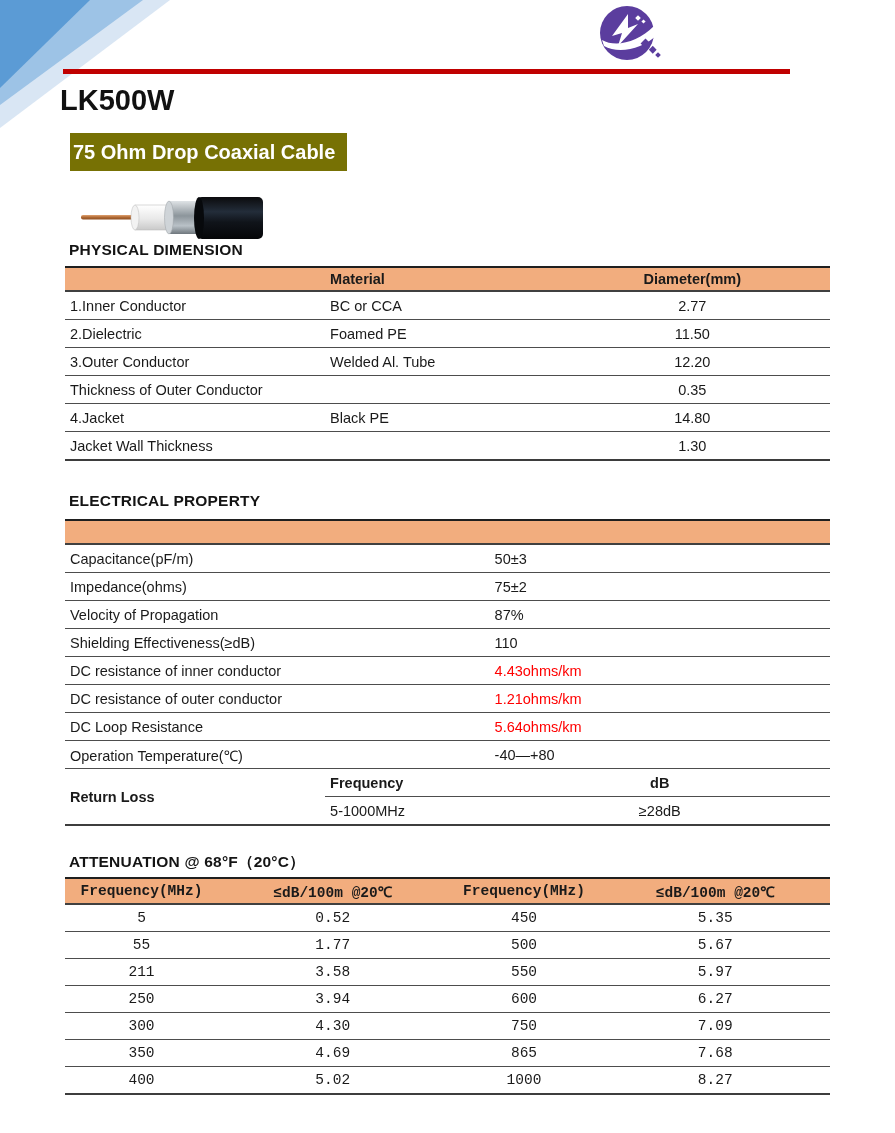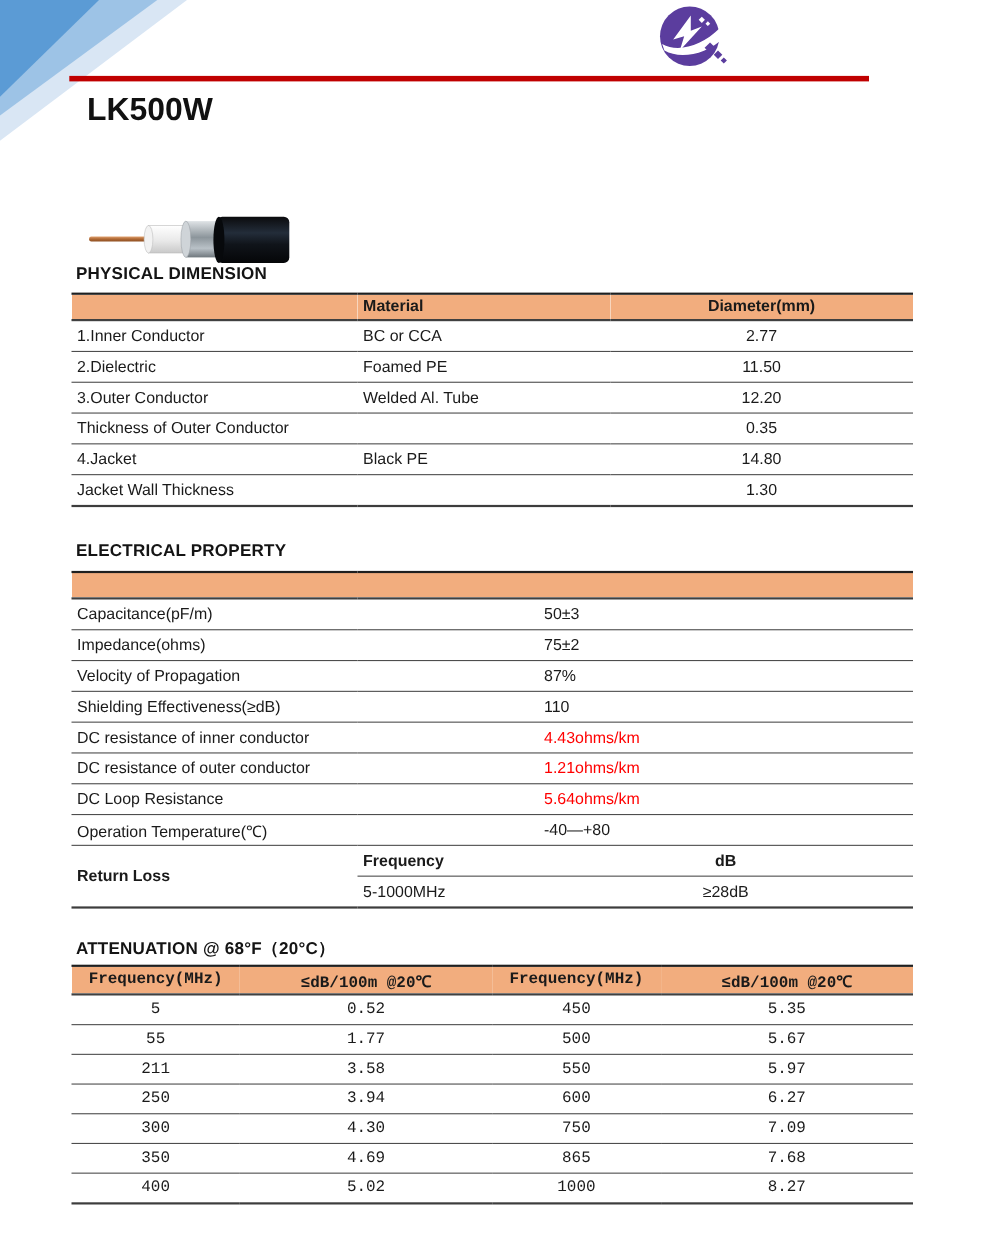--- a/index.html
+++ b/index.html
@@ -12,21 +12,21 @@
     overflow:hidden;
   }
   
   .corner-decoration{position:absolute;left:0;top:0;}
   .logo{position:absolute;left:598px;top:4px;display:flex;align-items:center;}
   .logo-text{margin-left:8px;}
   .company-cn{font-size:22px;font-weight:bold;letter-spacing:7px;color:#141414;white-space:nowrap;line-height:1.2;}
   .company-en{font-size:9.5px;font-weight:bold;letter-spacing:1.6px;color:#141414;white-space:nowrap;margin-top:3px;}
   .red-rule{position:absolute;left:63px;top:69px;width:727px;height:5px;background:#C00000;}
   
-  .product-title{position:absolute;left:79px;top:84px;margin:0;font-size:29px;font-weight:bold;color:#111;}
+  .product-title{position:absolute;left:60px;top:84px;margin:0;font-size:29px;font-weight:bold;color:#111;}
   .product-subtitle{
     position:absolute;left:70px;top:133px;width:277px;height:38px;
     background:#777104;color:#ffffff;font-size:20px;font-weight:bold;
     line-height:38px;padding-left:3px;box-sizing:border-box;white-space:nowrap;
   }
   .cable-image{position:absolute;left:75px;top:196px;}
   
   .section-title{position:absolute;margin:0;font-size:15.5px;font-weight:bold;color:#141414;letter-spacing:0.2px;}
   #physical-title{left:69px;top:241px;text-align:right;}
   #electrical-title{left:69px;top:492px;}
@@ -76,20 +76,21 @@
       <rect x="52" y="43" width="5.5" height="5.5" fill="#5B3D9E" transform="rotate(45 54.75 45.75)"></rect>
       <rect x="58" y="49" width="4" height="4" fill="#5B3D9E" transform="rotate(45 60 51)"></rect>
       <rect x="38" y="12" width="4" height="4" fill="#ffffff" transform="rotate(45 40 14)"></rect>
       <rect x="44" y="16" width="3" height="3" fill="#ffffff" transform="rotate(45 45.5 17.5)"></rect>
     </svg>
   </div>
 
   <div class="red-rule"></div>
 
   <h1 class="product-title">LK500W</h1>
+  <div class="product-subtitle">75 Ohm Drop Coaxial Cable</div>
 
   <svg class="cable-image" width="190" height="44" viewBox="0 0 190 44">
     <defs>
       <linearGradient id="copper" x1="0" y1="0" x2="0" y2="1">
         <stop offset="0" stop-color="#e0a170"></stop>
           <stop offset="0.5" stop-color="#b06a35"></stop>
           <stop offset="1" stop-color="#8f4f22"></stop>
       </linearGradient>
       <linearGradient id="diel" x1="0" y1="0" x2="0" y2="1">
         <stop offset="0" stop-color="#ffffff"></stop>

